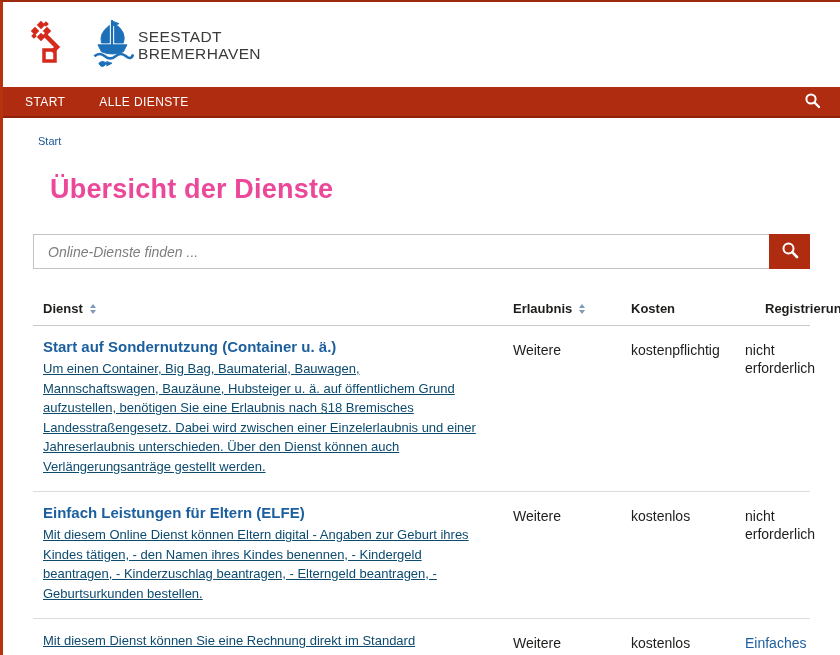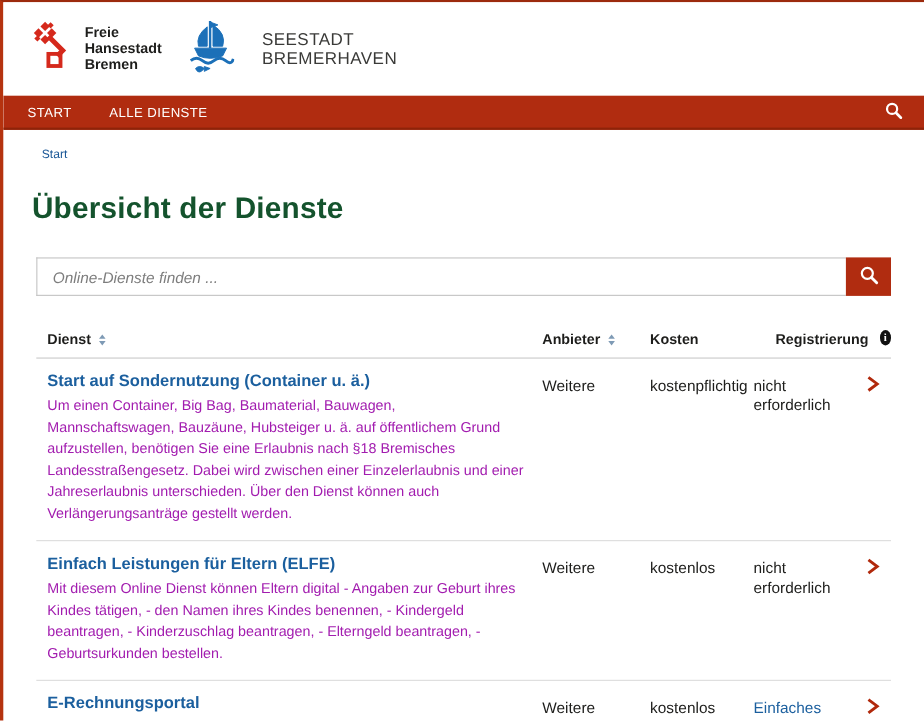--- a/index.html
+++ b/index.html
@@ -21,21 +21,21 @@
     align-items:center;
     padding-left:27px;
     background:#fff;
   }
   .logo { display:flex; align-items:center; text-decoration:none; color:inherit; cursor:pointer; }
   .logo-bremen .logo-text {
     font-size:13px; font-weight:700; line-height:14.5px; color:#1d1d1b; margin-left:9px;
   }
   .logo-bremerhaven { margin-left:22px; }
   .logo-bremerhaven .logo-text {
-    font-size:15.5px; font-weight:400; letter-spacing:.4px; line-height:17px; color:#3a3a38; margin-left:25px;
+    font-size:15.5px; font-weight:400; letter-spacing:.4px; line-height:17px; color:#3a3a38; margin-left:4px;
   }
 
   
   .main-nav {
     height:31px;
     background:#b02c10;
     border-bottom:2px solid #8e2309;
     display:flex;
     align-items:center;
     padding:0 14px 0 22px;
@@ -50,22 +50,22 @@
   }
 
   
   .breadcrumb { margin:13px 0 0 35px; }
   .breadcrumb a {
     color:#1a5796; font-size:11px; text-decoration:none; cursor:pointer;
   }
 
   
   h1.page-title {
-    margin:25px 0 0 26px;
-    font-size:27px; font-weight:700; color:#14532d; letter-spacing:.2px;
+    margin:25px 0 0 47px;
+    font-size:27px; font-weight:700; color:#ec4899; letter-spacing:.2px;
   }
 
   
   .searchbar {
     margin:29px 30px 0 30px;
     display:flex; height:35px;
   }
   .searchbar input {
     flex:1; height:35px;
     border:1px solid #c3c3c3; border-right:none;
@@ -79,20 +79,21 @@
     display:flex; align-items:center; justify-content:center;
   }
 
   
   .services-table { margin:32px 30px 0 30px; }
   .t-row {
     display:grid;
     grid-template-columns:450px 98px 94px 100px 1fr;
     align-items:start;
     padding-left:10px;
+    gap:20px;
   }
   .thead {
     padding-bottom:9px;
     border-bottom:1px solid #c9c9c9;
     font-size:13px; font-weight:700; color:#1d1d1b;
   }
   .th { display:flex; align-items:center; }
   .sort-icon { display:inline-flex; flex-direction:column; gap:2px; margin-left:7px; }
   .sort-icon i { display:block; width:0; height:0; border-left:3.5px solid transparent; border-right:3.5px solid transparent; }
   .sort-icon .up   { border-bottom:4px solid #7e9ab5; }
@@ -109,21 +110,21 @@
     padding-top:12px; padding-bottom:15px;
     border-bottom:1px solid #dcdcdc;
   }
   .service-row:last-child { border-bottom:none; }
   .service-title {
     display:inline-block;
     font-size:15px; font-weight:700; color:#1b5f9e; text-decoration:none; cursor:pointer;
     margin-bottom:4px;
   }
   .service-desc {
-    font-size:13px; line-height:19.5px; color:#a21caf; padding-right:16px;
+    font-size:13px; line-height:19.5px; color:#0c4a6e; padding-right:16px;text-decoration:underline;
   }
   .cell { font-size:14px; line-height:18px; color:#1d1d1b; padding-top:3px; }
   .cell.links { color:#1b5f9e; cursor:pointer; }
   .chevron-cell { justify-self:end; padding-right:10px; padding-top:3px; cursor:pointer; }
 </style>
 </head>
 <body>
 
 <header class="site-header">
   <a class="logo logo-bremen">
@@ -134,25 +135,20 @@
           <rect x="2" y="8" width="6" height="6" transform="rotate(45 5 11)"></rect>
           <rect x="14" y="8" width="6" height="6" transform="rotate(45 17 11)"></rect>
           <rect x="8" y="14" width="6" height="6" transform="rotate(45 11 17)"></rect>
           <rect x="14" y="2" width="4" height="4" transform="rotate(45 16 4)"></rect>
           <rect x="2" y="14" width="4" height="4" transform="rotate(45 4 16)"></rect>
         </g>
         <path d="M14 14 L27 27 L22 32" stroke="#d5291c" stroke-width="4.5" fill="none"></path>
         <rect x="14" y="30" width="11" height="11" fill="none" stroke="#d5291c" stroke-width="3.5"></rect>
       </svg>
     </span>
-    <span class="logo-text">
-      <span style="display:block">Freie</span>
-      <span style="display:block">Hansestadt</span>
-      <span style="display:block">Bremen</span>
-    </span>
   </a>
 
   <a class="logo logo-bremerhaven">
     <span>
       <svg width="44" height="52" viewBox="0 0 50 58" aria-hidden="true">
         <g stroke="#1c70b8" fill="#1c70b8">
           <line x1="25" y1="3" x2="25" y2="31" stroke-width="2.5"></line>
           <path d="M25 4 L33 7 L25 10 Z" stroke-width="1"></path>
           <path d="M22 9 Q10 18 13 29 L22 29 Z" stroke-width="1"></path>
           <path d="M28 7 Q42 16 38 29 L28 29 Z" stroke-width="1"></path>
@@ -205,21 +201,21 @@
 
   <div class="t-row thead">
     <div class="th">
       <span>Dienst</span>
       <span class="sort-icon">
           <i class="up"></i>
           <i class="down"></i>
         </span>
     </div>
     <div class="th">
-      <span>Anbieter</span>
+      <span>Erlaubnis</span>
       <span class="sort-icon">
           <i class="up"></i>
           <i class="down"></i>
         </span>
     </div>
     <div class="th">
       <span>Kosten</span>
     </div>
     <div class="th" style="grid-column:4 / 6;padding-left:20px;">
       <span>Registrierung</span>
@@ -252,21 +248,20 @@
     <div class="cell">nicht erforderlich</div>
     <div class="chevron-cell">
       <svg width="13" height="16" viewBox="0 0 13 16" aria-hidden="true">
         <path d="M2.5 2 L10.5 8 L2.5 14" fill="none" stroke="#b1290c" stroke-width="2.6"></path>
       </svg>
     </div>
   </div>
 
   <div class="t-row service-row">
     <div>
-      <a class="service-title">E-Rechnungsportal</a>
       <div class="service-desc">Mit diesem Dienst können Sie eine Rechnung direkt im Standard XRechnung erfassen oder hochladen oder eine aus einem anderen System erzeugte XRechnung einreichen.</div>
     </div>
     <div class="cell">Weitere</div>
     <div class="cell">kostenlos</div>
     <div class="cell links">Einfaches Servicekonto, Servicekonto Business</div>
     <div class="chevron-cell">
       <svg width="13" height="16" viewBox="0 0 13 16" aria-hidden="true">
         <path d="M2.5 2 L10.5 8 L2.5 14" fill="none" stroke="#b1290c" stroke-width="2.6"></path>
       </svg>
     </div>

